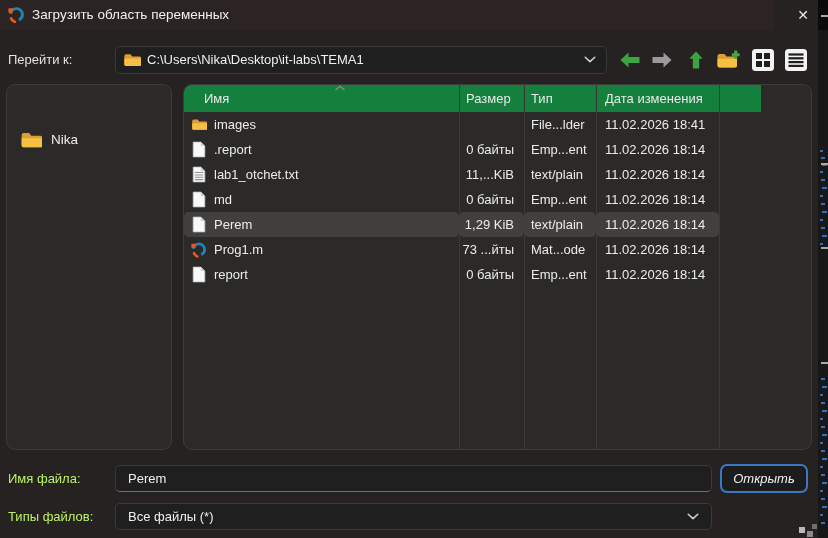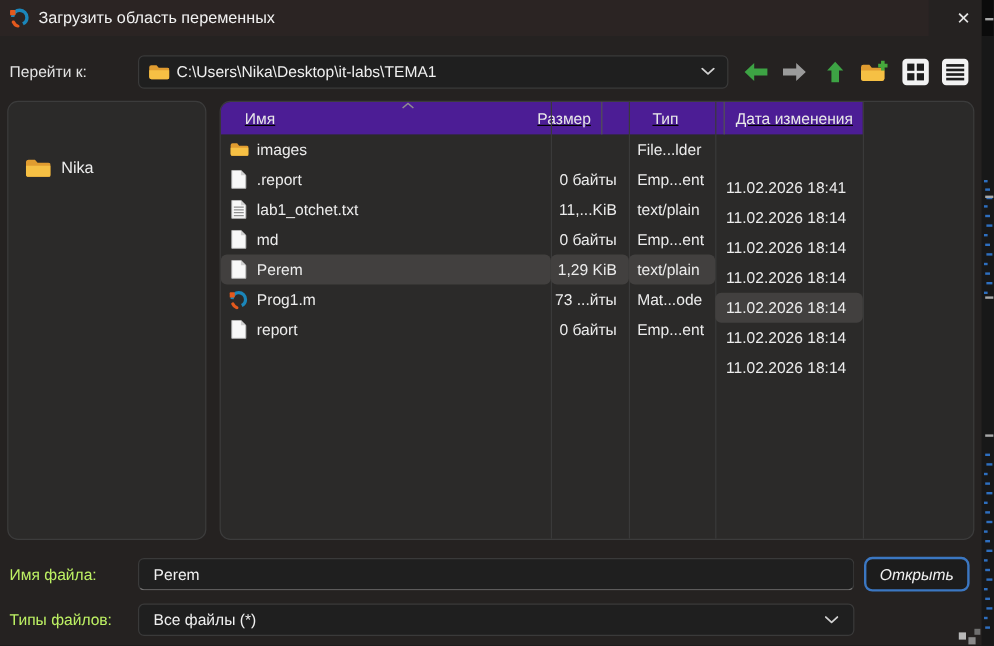--- a/index.html
+++ b/index.html
@@ -31,38 +31,38 @@
   
   .sidebar{position:absolute;left:6px;top:84px;width:166px;height:366px;background:#2b2a29;
     border:1px solid #3c3c3c;border-radius:9px;box-sizing:border-box;}
   .side-item{position:absolute;left:4px;width:156px;height:30px;}
   .it0{top:6px}.it1{top:40px}
   .si-icon{position:absolute;left:9px;top:5px;width:22px;height:20px;line-height:0;}
   .si-label{position:absolute;left:40px;top:0;height:30px;line-height:30px;font-size:13.5px;color:#eeeeee;white-space:nowrap;}
   
   .filepanel{position:absolute;left:183px;top:84px;width:629px;height:366px;background:#2b2a29;
     border:1px solid #3c3c3c;border-radius:9px;box-sizing:border-box;overflow:hidden;}
-  .thead{position:absolute;left:0;top:0;width:535px;height:27px;background:#4c1d95;display:flex;text-decoration:underline;}
+  .thead{position:absolute;left:0;top:0;width:577px;height:27px;background:#15803d;display:flex;}
   .th{height:27px;line-height:27px;font-size:13px;color:#e9e9e9;box-sizing:border-box;border-right:1px solid #535353;}
   .th-name{width:275px;padding-left:20px;border-right:none;}
   .th-size{width:65px;padding-left:7px;}
-  .th-type{width:72px;padding-left:7px;margin-left:35px;}
+  .th-type{width:72px;padding-left:7px;}
   .th-date{width:123px;padding-left:9px;border-right:none;}
   .sort-caret{position:absolute;left:150px;top:0px;width:12px;height:6px;line-height:0;}
   .vsep{position:absolute;top:0;width:1px;height:364px;background:#3a3a3a;}
   .v1{left:275px}.v2{left:340px}.v3{left:412px}.v4{left:535px}
   #rows{position:absolute;left:0;top:27px;width:629px;}
   .frow{position:relative;width:629px;height:25px;display:flex;}
   .c{height:25px;line-height:25px;font-size:13px;color:#ececec;box-sizing:border-box;white-space:nowrap;overflow:hidden;}
   .cn{width:275px;position:relative;}
   .fic{position:absolute;left:7px;top:4px;width:16px;height:17px;line-height:0;}
   .ctext{position:absolute;left:30px;top:0;}
   .cs{width:65px;text-align:right;padding-right:10px;}
   .ct{width:72px;padding-left:7px;}
-  .cd{width:123px;padding-left:9px;margin-top:32px;}
+  .cd{width:123px;padding-left:9px;}
   .frow.sel .c{background:#42403f;border-radius:5px;}
   
   .f-label{position:absolute;left:8px;height:27px;line-height:27px;font-size:13px;color:#bef264;}
   .fl1{top:465px}.fl2{top:503px}
   .fname-input{position:absolute;left:115px;top:465px;width:597px;height:27px;background:#1f1f1f;
     border:1px solid #3a3a3a;border-bottom:1px solid #707070;border-radius:5px;box-sizing:border-box;
     color:#f0f0f0;font-size:13px;padding:0 0 0 12px;outline:none;font-family:inherit;}
   .ftype-select{position:absolute;left:115px;top:503px;width:597px;height:27px;background:#1f1f1f;
     border:1px solid #3a3a3a;border-radius:5px;box-sizing:border-box;}
   .fs-text{position:absolute;left:12px;top:0;height:25px;line-height:25px;font-size:13px;color:#f0f0f0;}

